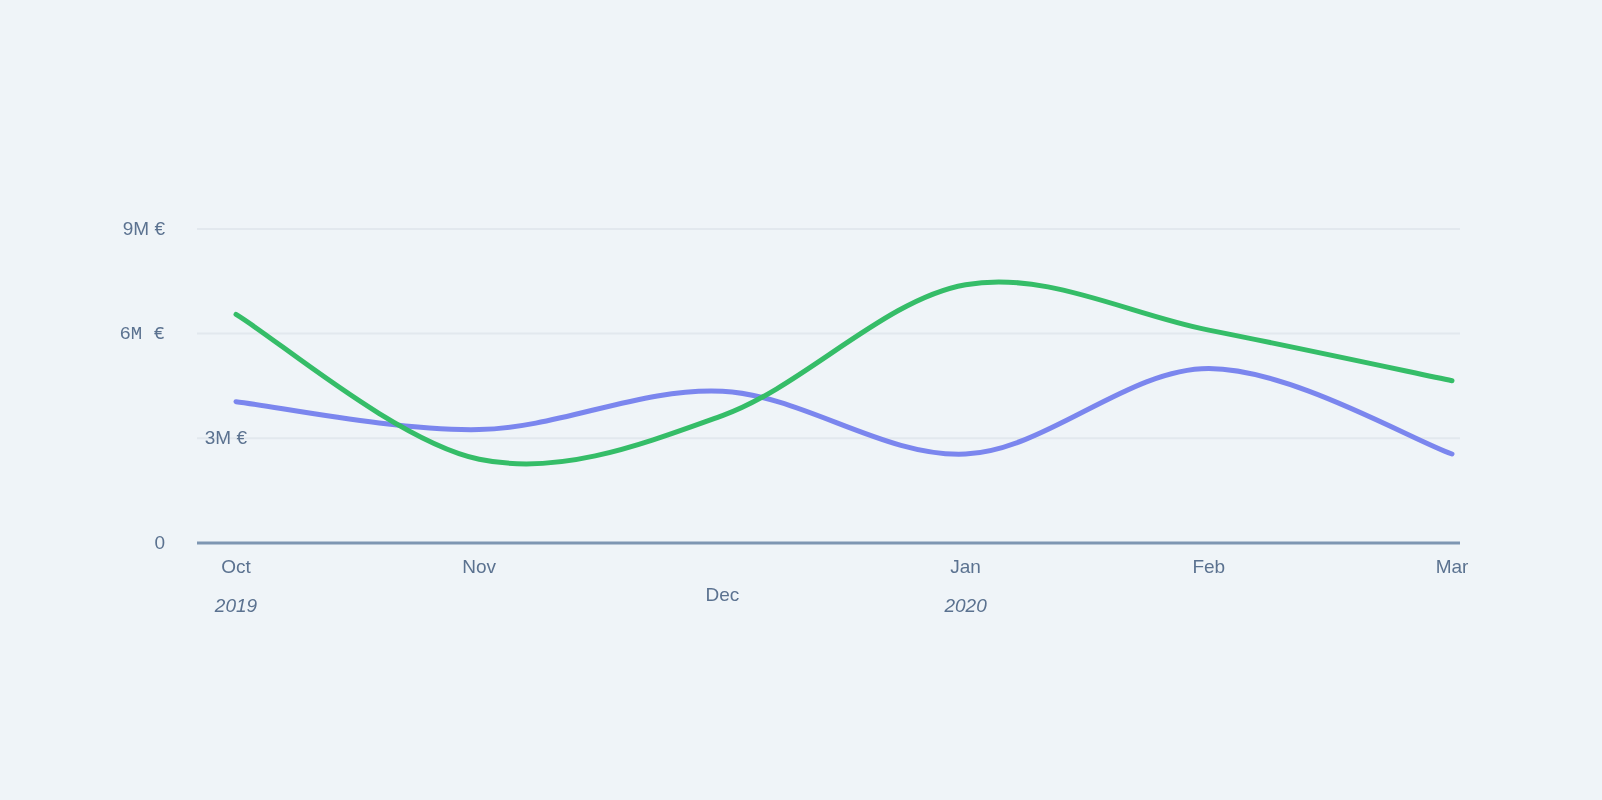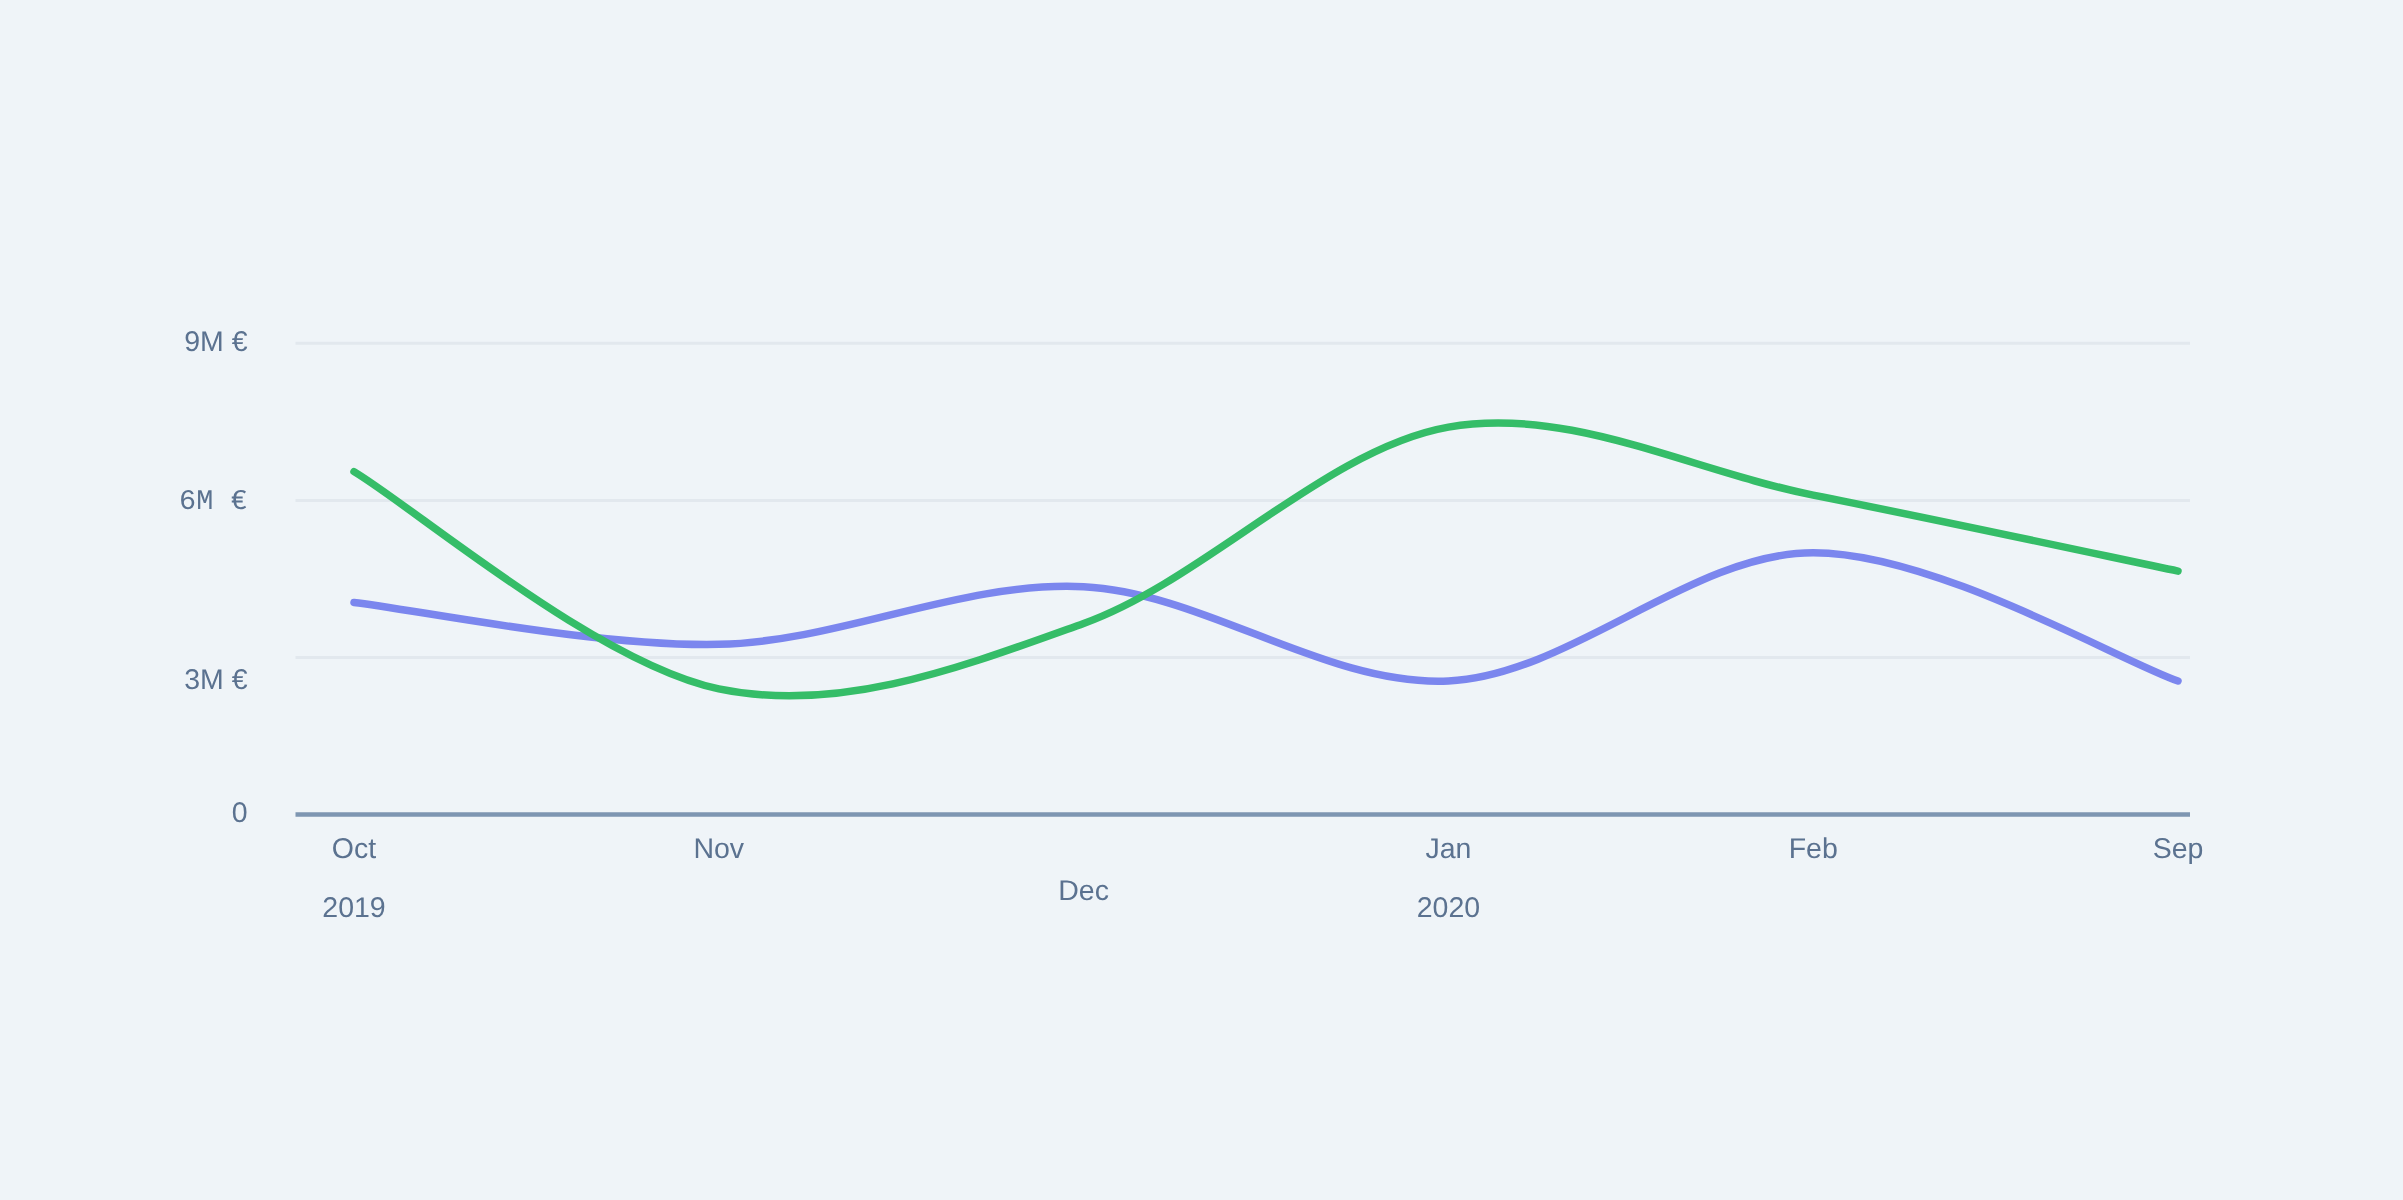--- a/index.html
+++ b/index.html
@@ -100,20 +100,21 @@
     white-space: nowrap;
     transform: translateX(-50%);
   }
   .x-tick-year {
     position: absolute;
     text-align: center;
     font-size: 19px;
     color: #5b7290;
     white-space: nowrap;
     transform: translateX(-50%);
+    font-style: italic;
   }
 </style>
 </head>
 <body>
 
 <div id="chart-card">
 
 
   <div id="plot-area">
     <svg id="plot-svg" width="1602" height="800">
@@ -127,28 +128,28 @@
         </g>
       <g id="series-group">
           <path d="M 236.00 401.65 C 276.53 406.31, 398.13 431.32, 479.20 429.57 C 560.27 427.83, 641.33 387.11, 722.40 391.19 C 803.47 395.26, 884.53 457.79, 965.60 454.00 C 1046.67 450.22, 1127.73 368.50, 1208.80 368.50 C 1289.87 368.50, 1411.47 439.75, 1452.00 454.00" fill="none" stroke="#7b86ee" stroke-width="5" stroke-linecap="round" stroke-linejoin="round"></path>
           <path d="M 236.00 314.41 C 276.53 338.54, 398.13 442.37, 479.20 459.24 C 560.27 476.11, 641.33 444.70, 722.40 415.62 C 803.47 386.53, 884.53 298.99, 965.60 284.74 C 1046.67 270.49, 1127.73 314.11, 1208.80 330.11 C 1289.87 346.11, 1411.47 372.28, 1452.00 380.72" fill="none" stroke="#35bd68" stroke-width="5" stroke-linecap="round" stroke-linejoin="round"></path>
         </g>
     </svg>
 
     <div id="y-labels">
         <div class="y-tick-label" style="right: 1417px; top: 228.9px;">9M €</div>
         <div class="y-tick-label" style="right: 1417px; top: 333.6px; font-family: Liberation Mono, monospace;">6M €</div>
-        <div class="y-tick-label" style="right: 1417px; top: 438.3px; margin-top: 16px;">3M €</div>
+        <div class="y-tick-label" style="right: 1335px; top: 438.3px;">3M €</div>
         <div class="y-tick-label" style="right: 1417px; top: 543px;">0</div>
       </div>
     <div id="x-labels">
         <div class="x-tick-label" style="left: 236px; top: 556px;">Oct</div>
         <div class="x-tick-year" style="left: 236px; top: 595px;">2019</div>
         <div class="x-tick-label" style="left: 479.2px; top: 556px;">Nov</div>
         <div class="x-tick-label" style="left: 722.4px; top: 584px;">Dec</div>
         <div class="x-tick-label" style="left: 965.6px; top: 556px;">Jan</div>
         <div class="x-tick-year" style="left: 965.6px; top: 595px;">2020</div>
         <div class="x-tick-label" style="left: 1208.8px; top: 556px;">Feb</div>
-        <div class="x-tick-label" style="left: 1452px; top: 556px;">Sep</div>
+        <div class="x-tick-label" style="left: 1452px; top: 556px;">Mar</div>
       </div>
   </div>
 
 </div>
 
 </body></html>

